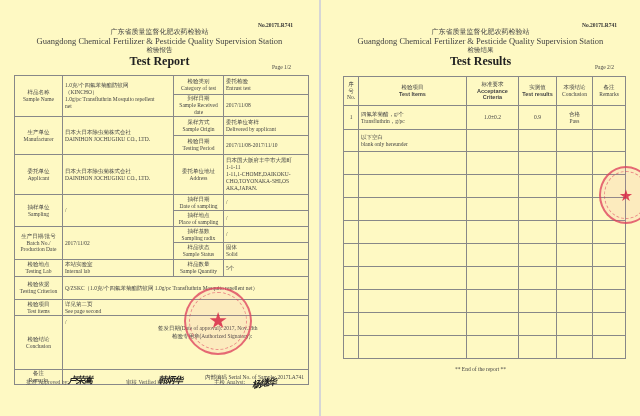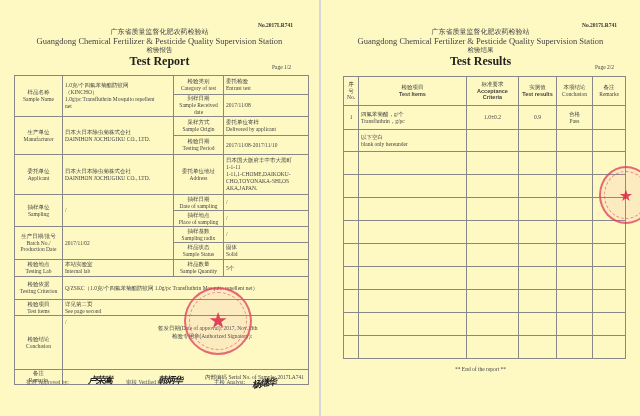--- a/index.html
+++ b/index.html
@@ -232,21 +232,21 @@
     <div style="padding-left:14px;">检验专用章(Authorized Signatory):</div>
   </div>
 
   <div class="stamp" style="left:184px;top:287px;width:64px;height:64px;">
     <div class="ring"></div>
     <div class="star" style="font-size:22px;">★</div>
   </div>
 
   <div class="signrow">
     <span style="position:absolute;left:26px;top:3px;">批准 Approved by:</span>
-    <span class="sig" style="left:88px;top:-2px;">卢荣嵩</span>
+    <span class="sig" style="left:68px;top:-2px;">卢荣嵩</span>
     <span style="position:absolute;left:126px;top:3px;">审核 Verified by:</span>
     <span class="sig" style="left:158px;top:-2px;">韩炳华</span>
     <span style="position:absolute;left:214px;top:3px;">主检 Analyst:</span>
     <span class="sig" style="left:252px;top:1px;transform:rotate(-8deg);">杨继华</span>
   </div>
 </div>
 
 <div class="divider"></div>
 
 <div class="page p2">

